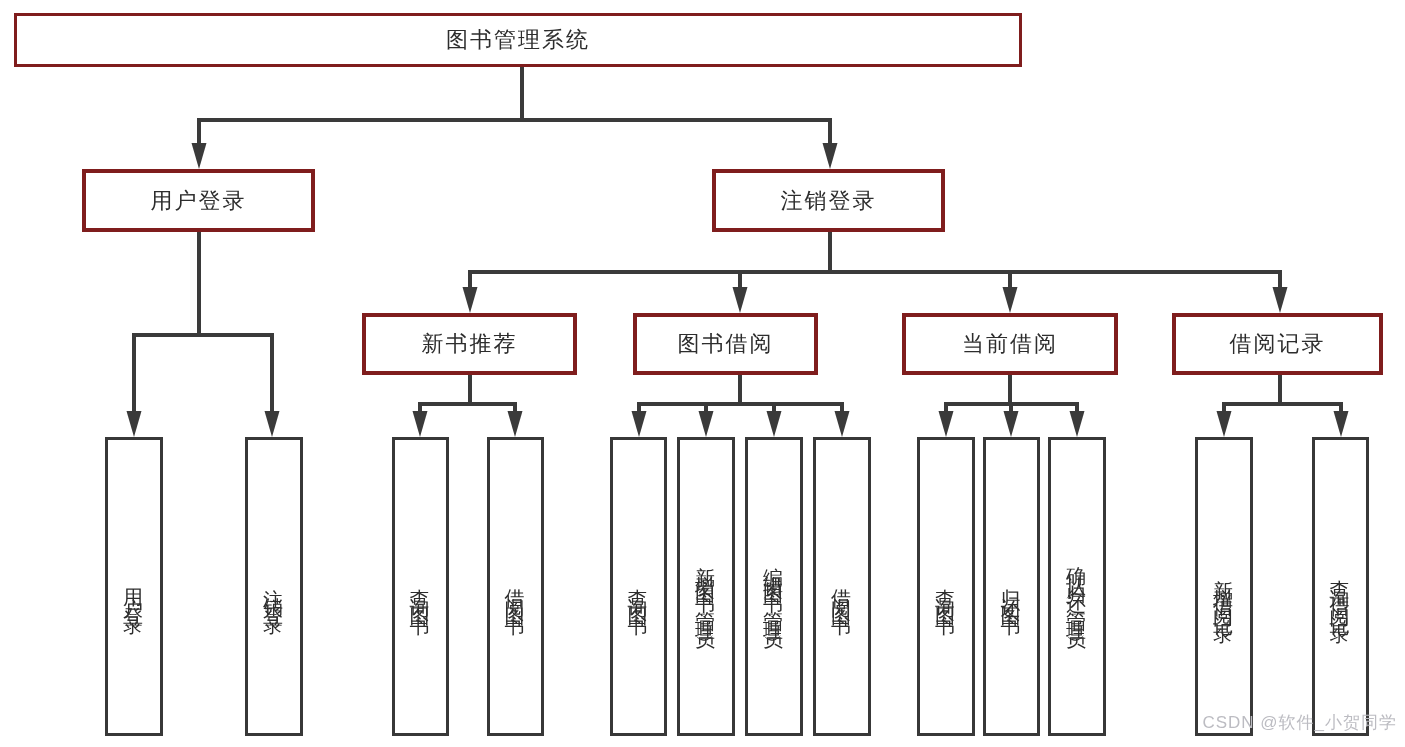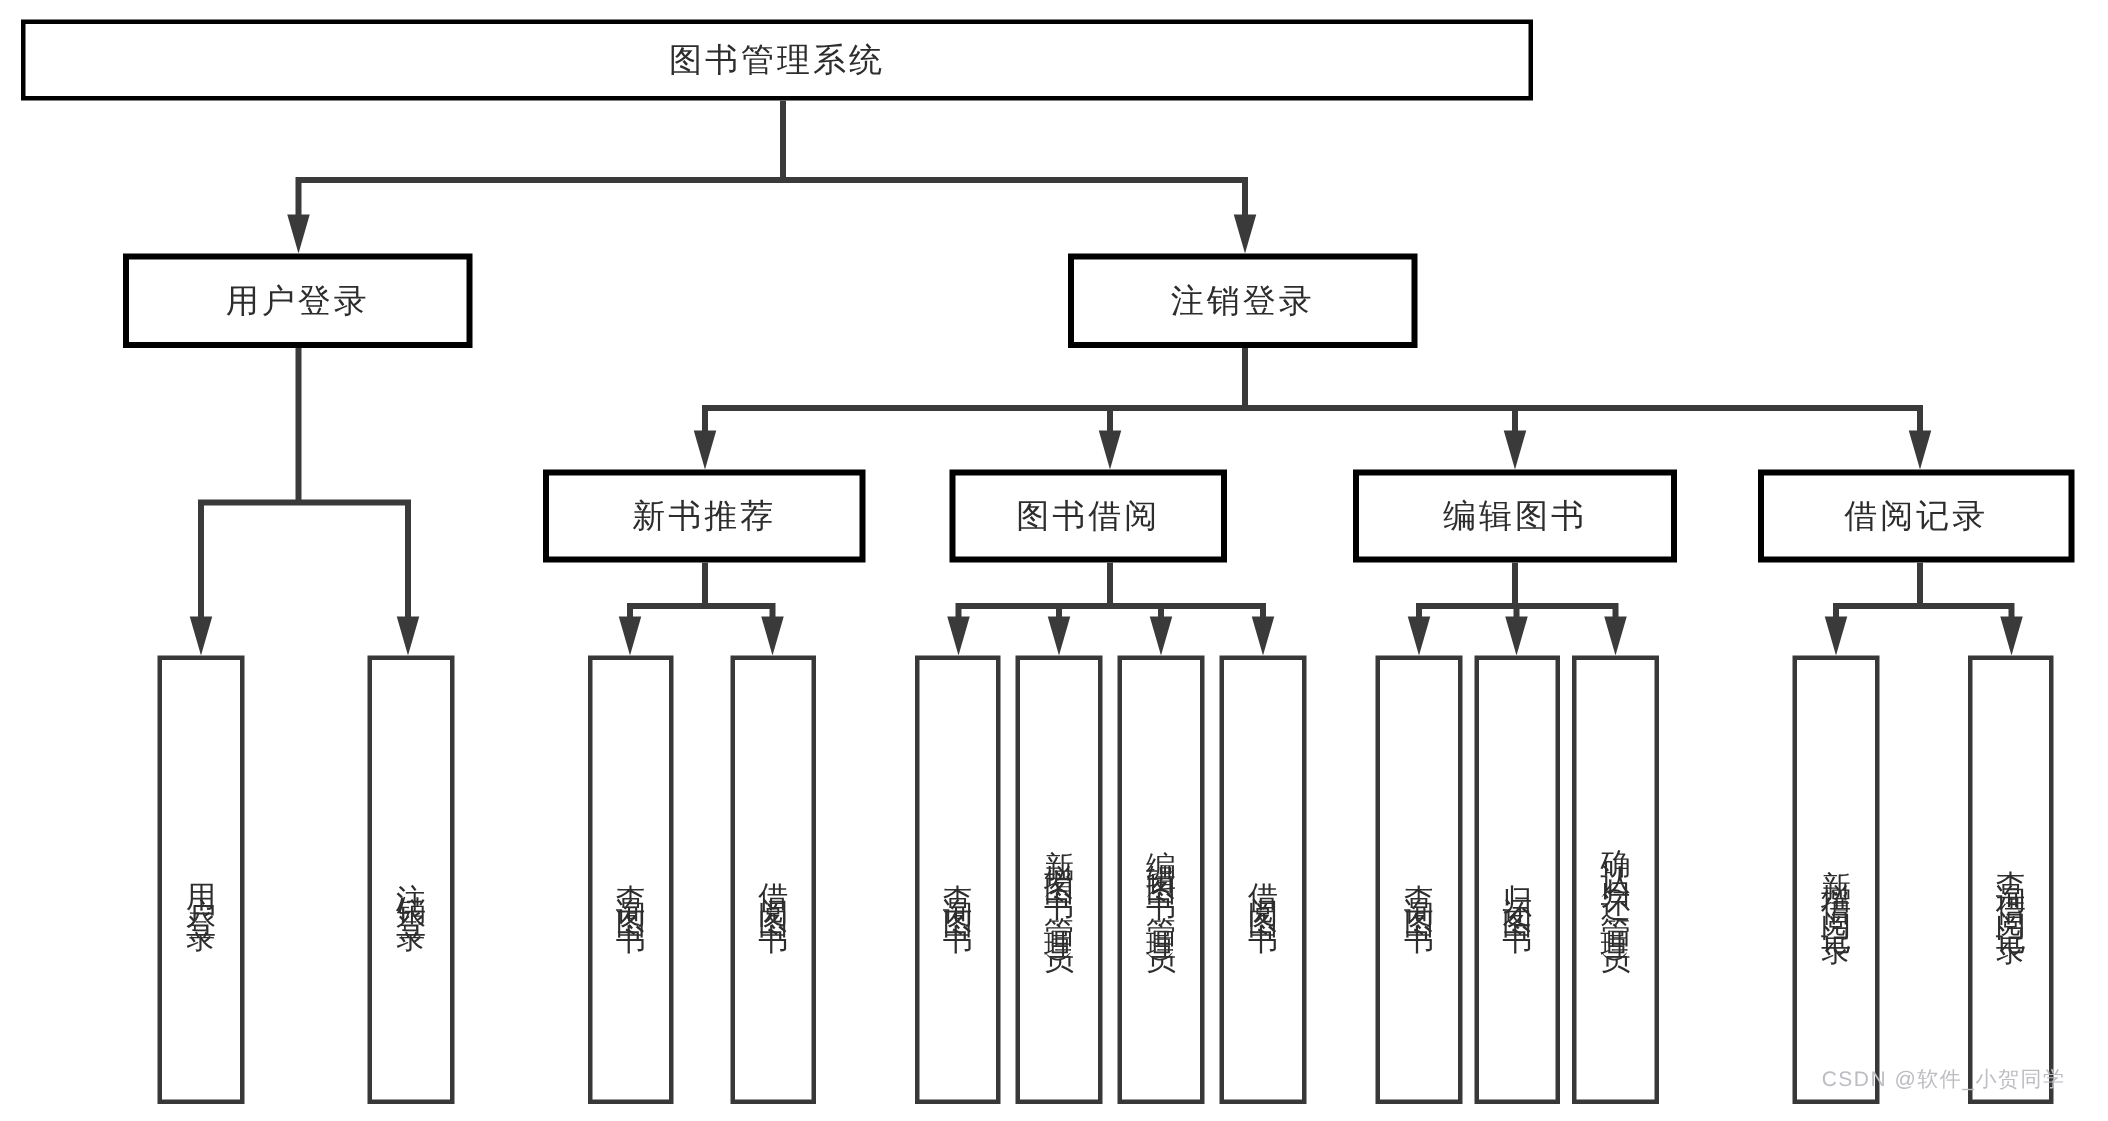--- a/index.html
+++ b/index.html
@@ -4,36 +4,36 @@
 <style>
   html,body{margin:0;padding:0;background:#ffffff;}
   .canvas{
     position:relative;width:1405px;height:747px;background:#ffffff;overflow:hidden;
     font-family:"Liberation Sans","DejaVu Sans",sans-serif;
   }
   svg.wires{position:absolute;left:0;top:0;z-index:1;}
   .c{stroke:#3a3a3a;stroke-width:4;fill:none;}
   .head{fill:#3a3a3a;stroke:none;}
   .box-h{
-    position:absolute;z-index:2;background:#ffffff;border:4px solid #000000;
+    position:absolute;z-index:2;background:#ffffff;border:4px solid #7f1d1d;
     display:flex;align-items:center;justify-content:center;
     font-size:22px;color:#2d2d2d;letter-spacing:2px;box-sizing:border-box;
   }
   .box-root{border-width:3px;}
   .box-v{
     position:absolute;z-index:2;background:#ffffff;border:3px solid #383838;
     display:flex;align-items:center;justify-content:center;box-sizing:border-box;
     top:437px;height:299px;
   }
   .box-v span{
     writing-mode:vertical-rl;text-orientation:mixed;white-space:nowrap;
     font-size:20px;letter-spacing:9px;margin-bottom:-9px;color:#2d2d2d;
   }
   .watermark{
-    position:absolute;z-index:3;right:28px;top:711px;font-size:14px;
+    position:absolute;z-index:3;right:8px;top:711px;font-size:17px;
     color:#bcbcc2;letter-spacing:1px;white-space:nowrap;
   }
 </style>
 </head>
 <body>
 
 <div class="canvas">
 
   <svg class="wires" width="1405" height="747">
 
@@ -82,21 +82,21 @@
     <span>注销登录</span>
   </div>
 
   <div class="box-h" style="left:362px;top:313px;width:215px;height:62px">
     <span>新书推荐</span>
   </div>
   <div class="box-h" style="left:633px;top:313px;width:185px;height:62px">
     <span>图书借阅</span>
   </div>
   <div class="box-h" style="left:902px;top:313px;width:216px;height:62px">
-    <span>编辑图书</span>
+    <span>当前借阅</span>
   </div>
   <div class="box-h" style="left:1172px;top:313px;width:211px;height:62px">
     <span>借阅记录</span>
   </div>
 
   <div class="box-v" style="left:105px;width:58px">
     <span>用户登录</span>
   </div>
   <div class="box-v" style="left:245px;width:58px">
     <span>注销登录</span>

